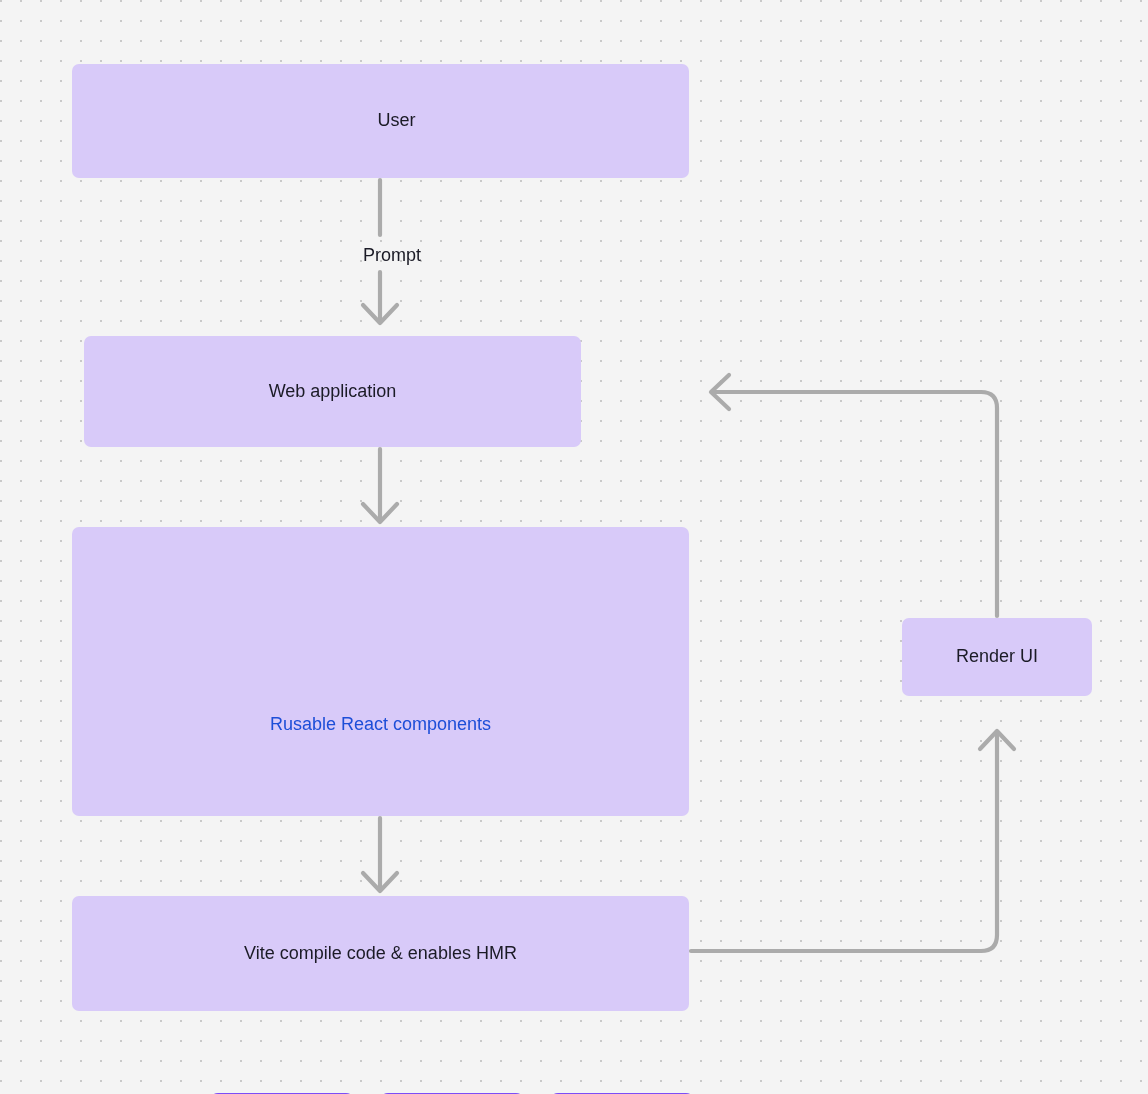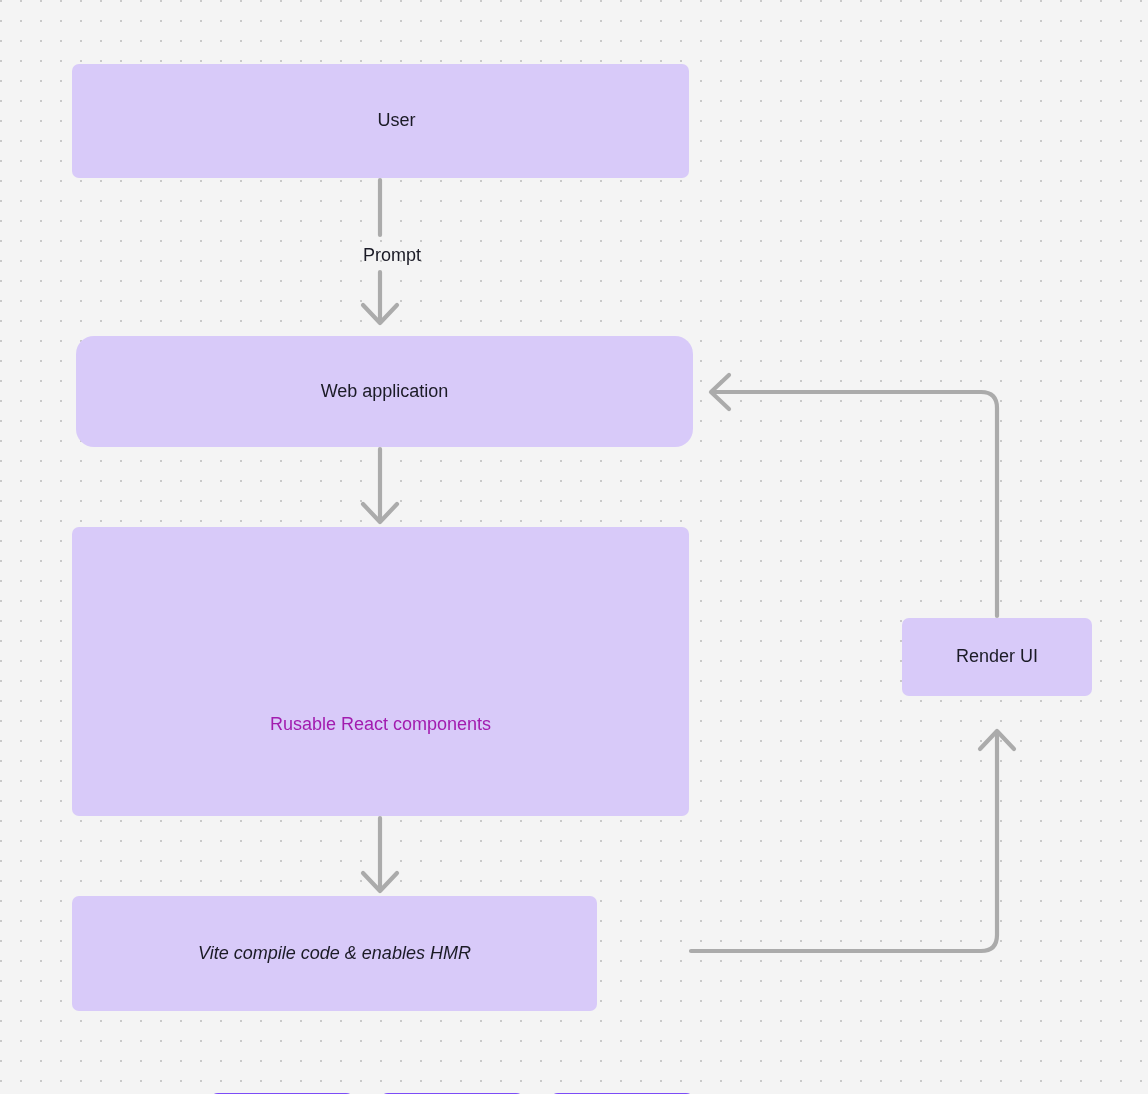--- a/index.html
+++ b/index.html
@@ -64,39 +64,39 @@
     color: #ffffff;
     font-size: 18px;
     line-height: 1.55;
     text-align: center;
     white-space: pre-line;
     padding: 0 6px;
   }
 
   .inner-label {
     position: absolute;
-    color: #a21caf;
+    color: #1d4ed8;
     font-size: 18px;
     width: 100%;
     left: 0;
   }
 
   .edge-label {
     position: absolute;
     font-size: 18px;
     color: #1b1b26;
     text-align: center;
     background: transparent;
     white-space: nowrap;
   }
 
   #node-user        { left: 72px;  top: 64px;  width: 617px; height: 114px; padding-left: 32px; }
-  #node-webapp      { left: 76px;  top: 336px; width: 617px; height: 111px; border-radius: 18px; }
+  #node-webapp      { left: 84px;  top: 336px; width: 497px; height: 111px; }
   #node-components  { left: 72px;  top: 527px; width: 617px; height: 289px; }
-  #node-vite        { left: 72px;  top: 896px; width: 525px; height: 115px; font-style: italic; }
+  #node-vite        { left: 72px;  top: 896px; width: 617px; height: 115px; }
   #node-render      { left: 902px; top: 618px; width: 190px; height: 78px; }
 
   #chip-html { left: 137px; top: 566px; width: 146px; height: 104px; }
   #chip-css  { left: 307px; top: 566px; width: 146px; height: 104px; }
   #chip-js   { left: 477px; top: 566px; width: 146px; height: 104px; }
 
   #label-components { top: 185px; }
 
   #edge-label-prompt { left: 12px; top: 245px; width: 760px; }
 </style>

